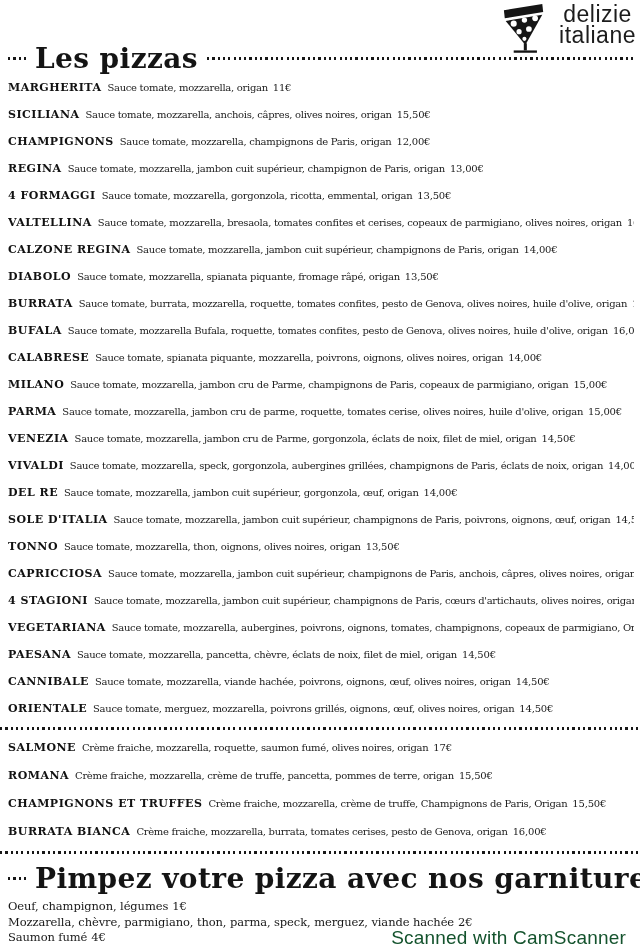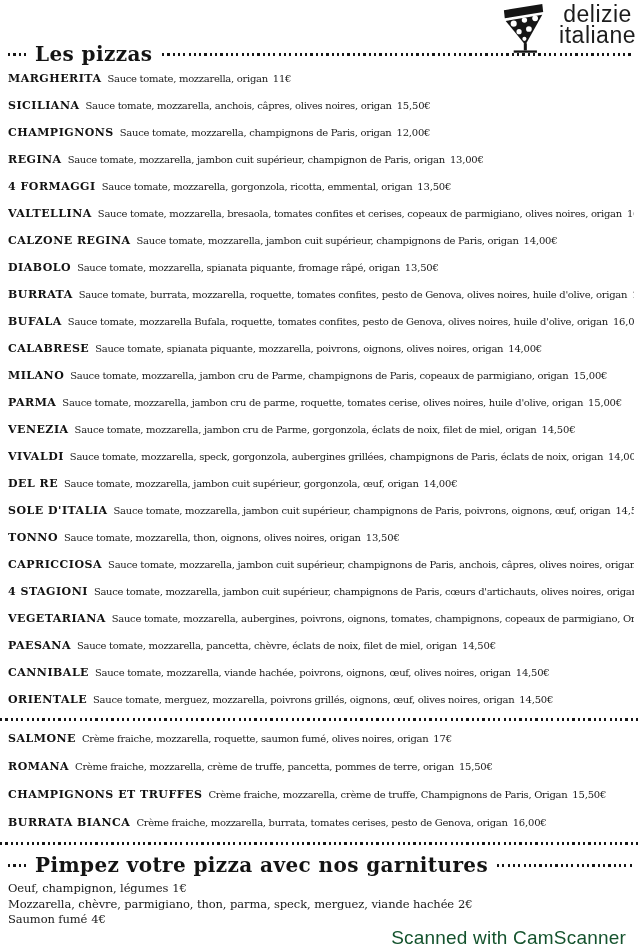--- a/index.html
+++ b/index.html
@@ -15,21 +15,21 @@
     line-height:21px;color:#1c1c1c;letter-spacing:.5px;text-align:center;}
 
   
   .dots,.sepline{height:3px;background-image:repeating-linear-gradient(90deg,#171717 0 2.2px,transparent 2.2px 5.3px);}
   .sepline{margin-left:-8px;margin-right:-6px;}
 
   
   .hrow{display:flex;align-items:center;}
   .hrow .ldots{width:20px;flex:none;}
   .hrow .rdots{flex:1;}
-  .hrow h1{font-family:"DejaVu Serif",serif;font-size:20px;font-weight:bold;margin:0 9px 0 7px;
+  .hrow h1{font-family:"DejaVu Serif",serif;font-size:28px;font-weight:bold;margin:0 9px 0 7px;
     letter-spacing:.4px;white-space:nowrap;color:#141414;}
   .h-first{margin-top:42px;}
   .h2{margin-top:5px;}
   .h3{margin-top:8px;}
 
   
   .items{margin-top:4px;}
   .items2{margin-top:9px;}
   .item{white-space:nowrap;overflow:hidden;line-height:13px;margin-bottom:12px;}
   .items2 .item{margin-bottom:13px;}

